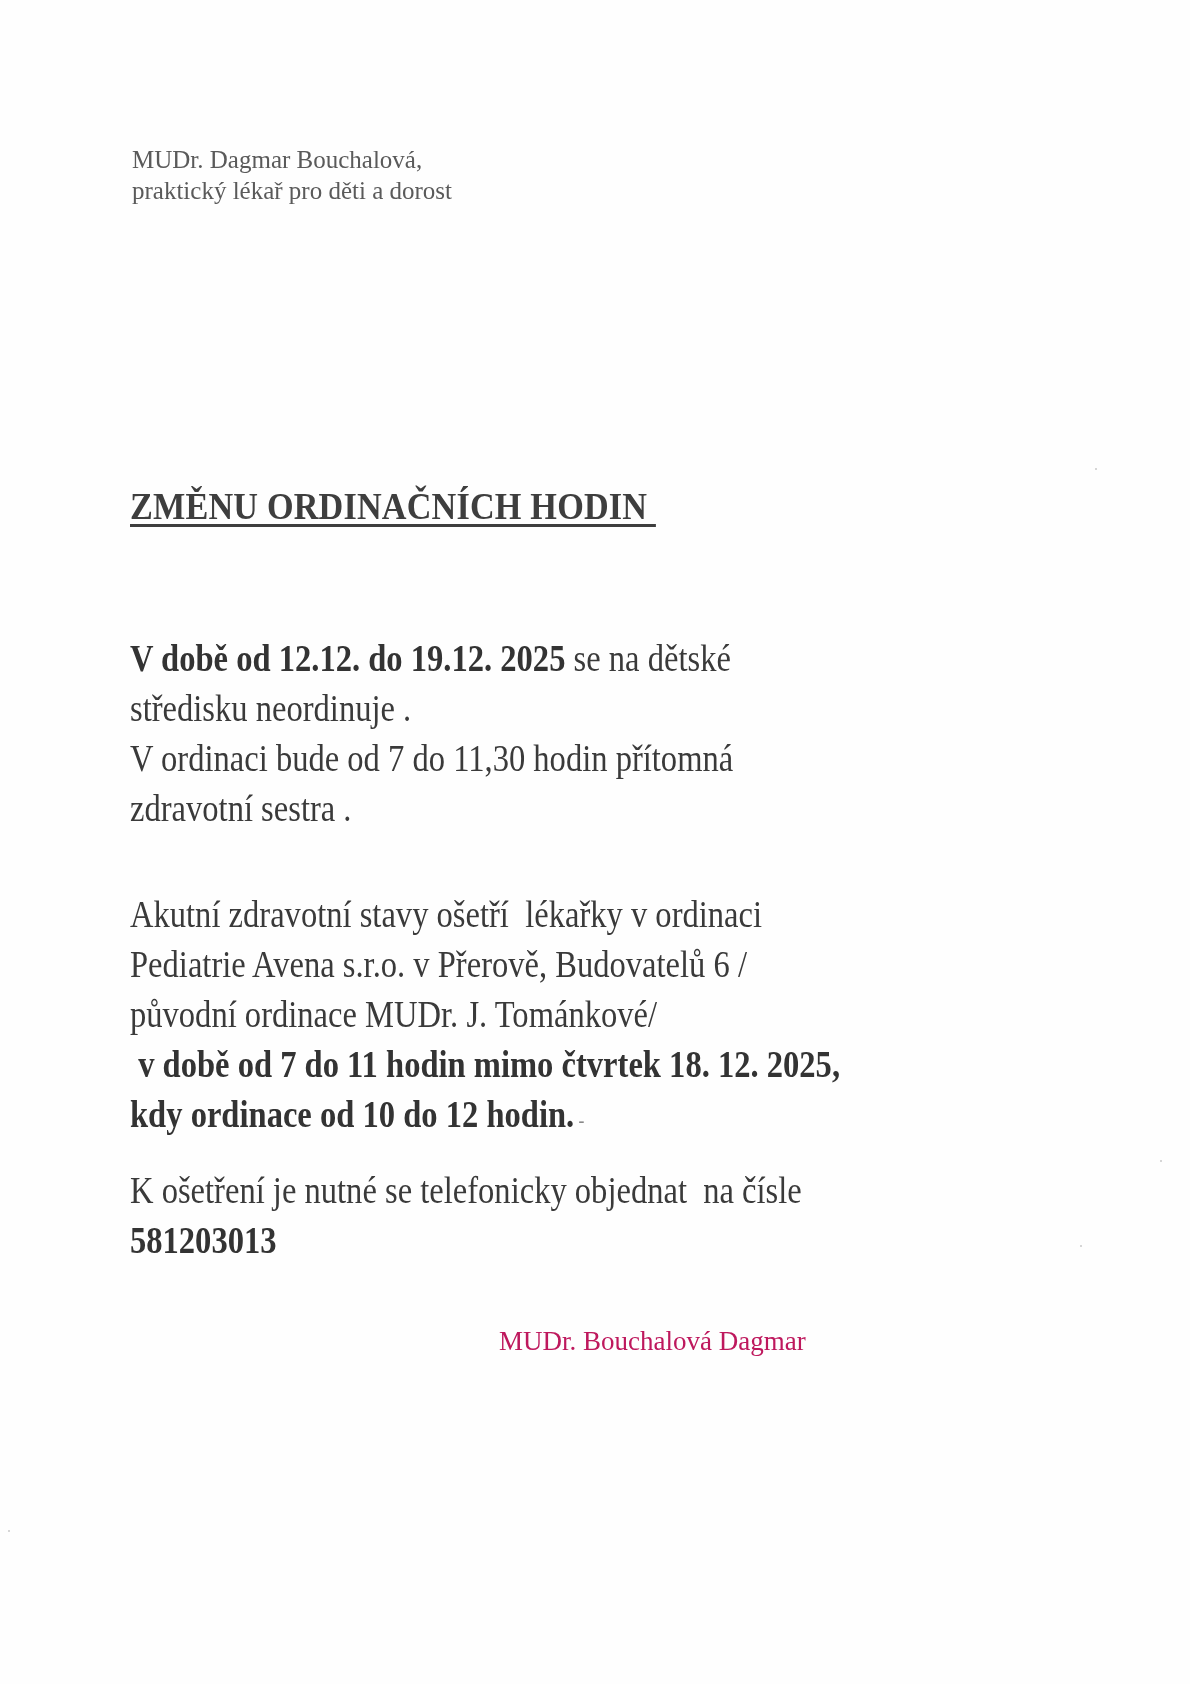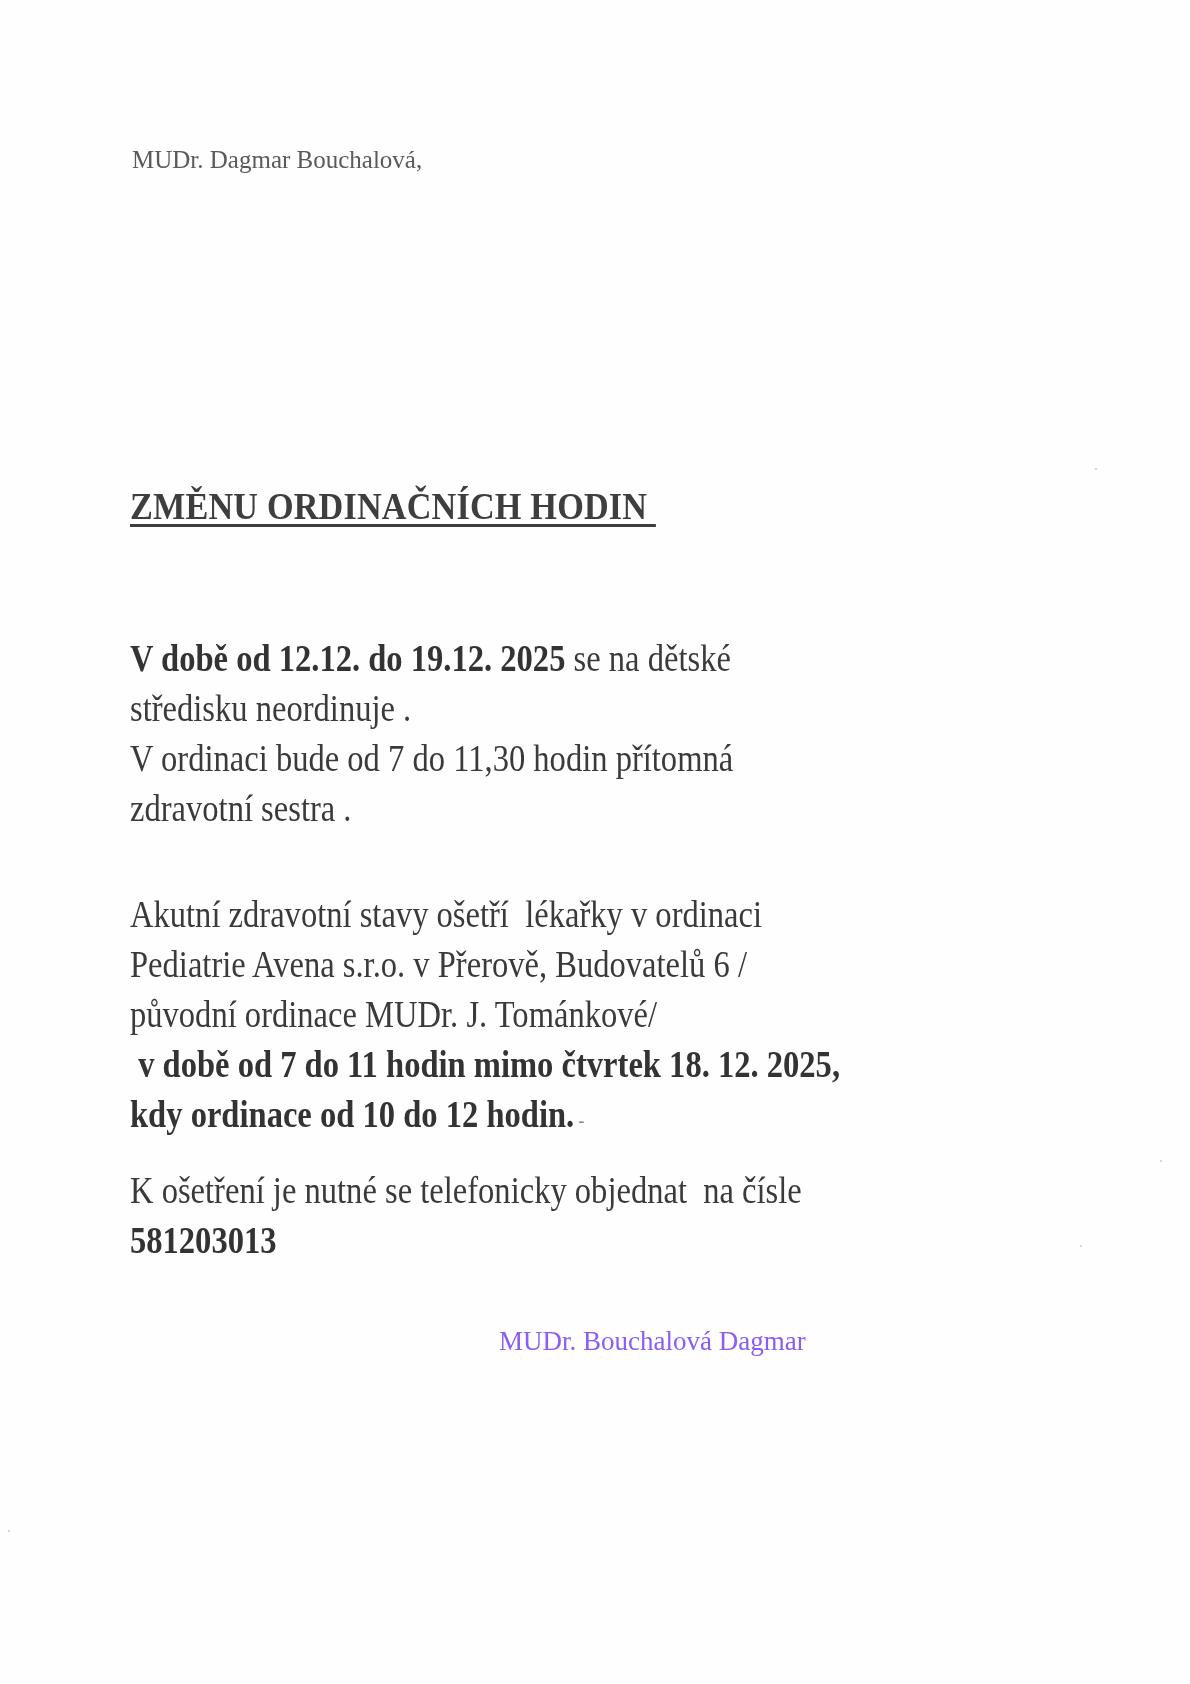--- a/index.html
+++ b/index.html
@@ -62,38 +62,39 @@
 
     #para1 { top: 634px; }
     #para2 { top: 890px; }
     #para3 { top: 1166px; }
 
     .signature {
       position: absolute;
       left: 499px;
       top: 1326px;
       font-size: 27px;
-      color: #8b5cf6;
+      color: #be185d;
       white-space: nowrap;
     }
 
     .speck {
       position: absolute;
       width: 2px; height: 2px;
       background: #c8c8c8;
       border-radius: 50%;
     }
   </style>
 </head>
 <body>
 
 <div class="page">
 
   <div class="header">
     <div>MUDr.  Dagmar Bouchalová,</div>
+    <div>praktický lékař pro děti a dorost</div>
   </div>
 
   <div class="heading">ZMĚNU ORDINAČNÍCH HODIN </div>
 
   <div class="body-block" id="para1">
     <div class="line"><span class="b">V době od 12.12. do 19.12. 2025</span><span> se na dětské</span></div>
     <div class="line">středisku neordinuje .</div>
     <div class="line">V ordinaci bude od 7 do 11,30 hodin přítomná</div>
     <div class="line">zdravotní sestra .</div>
   </div>

